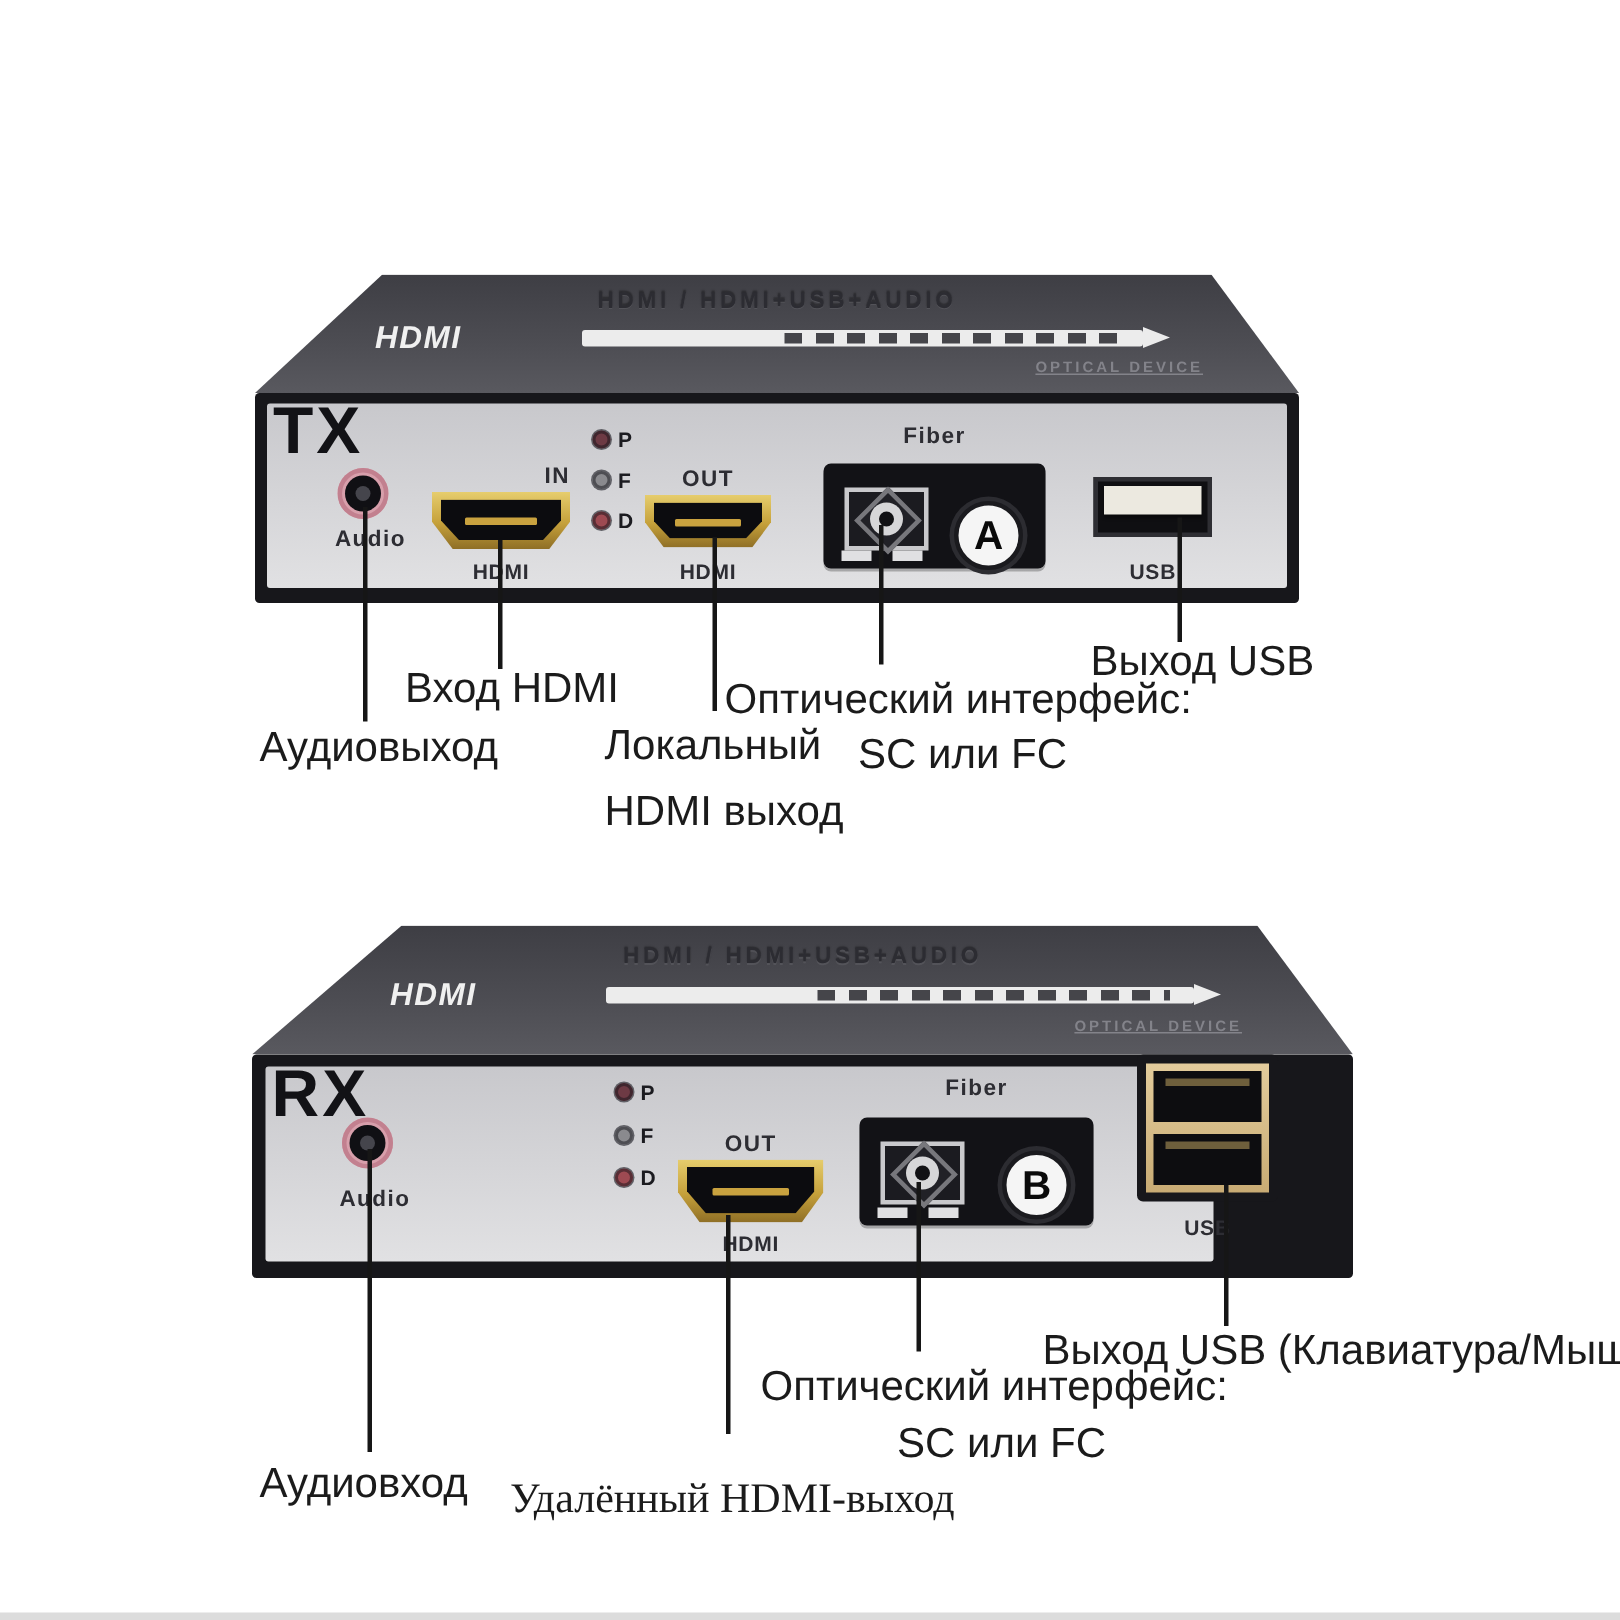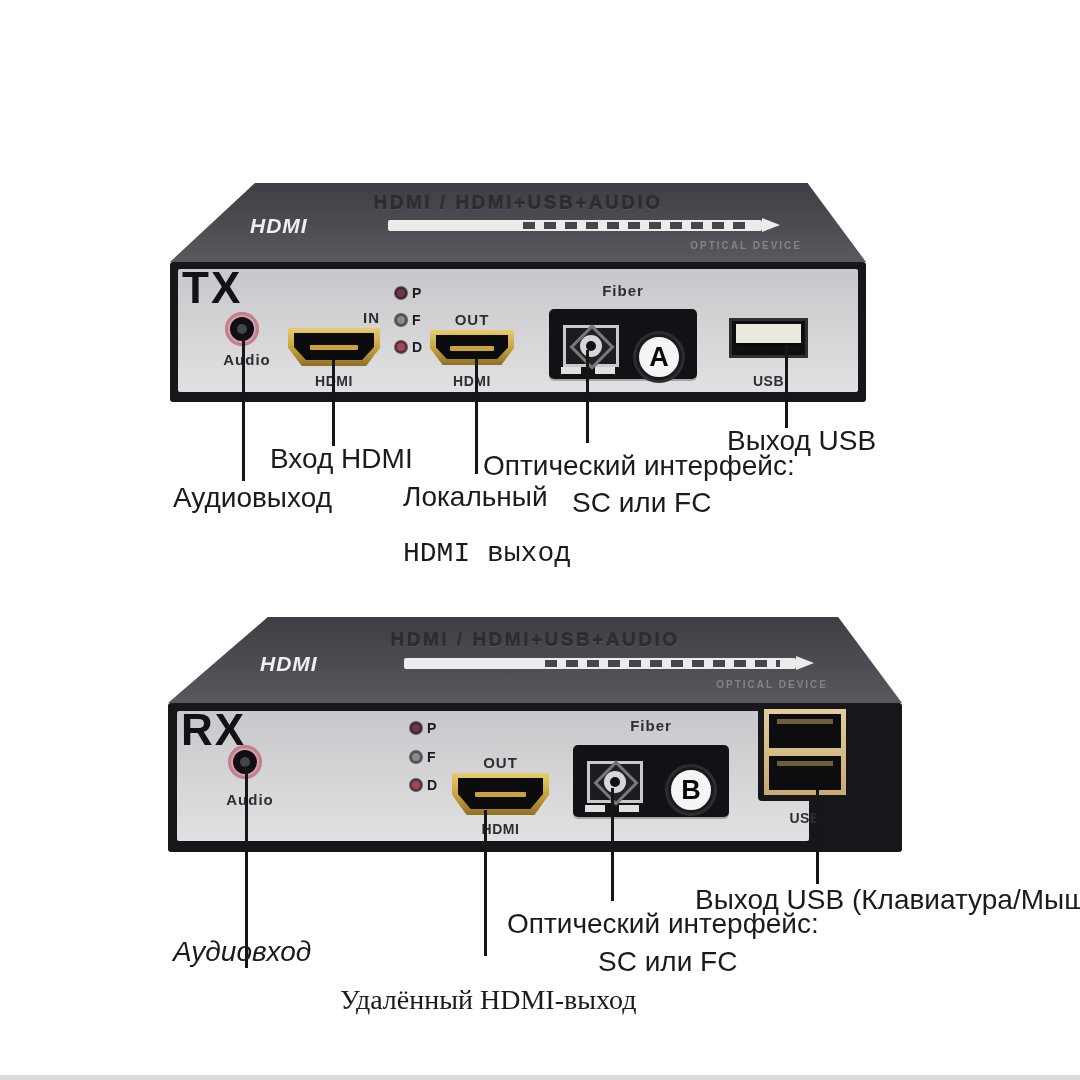--- a/index.html
+++ b/index.html
@@ -6,34 +6,34 @@
   .canvas{position:relative;width:1080px;height:1080px;background:#ffffff;overflow:hidden;
           font-family:"Liberation Sans",sans-serif;}
 
   
   .device{position:absolute;}
   .top-face{position:absolute;left:0;top:0;width:100%;
             background:linear-gradient(180deg,#3e3e44 0%,#4c4c52 55%,#59595f 100%);}
   .tx .top-face{height:79px;clip-path:polygon(12.2% 0,91.6% 0,100% 100%,0 100%);}
   .rx .top-face{height:86px;clip-path:polygon(13.6% 0,91.3% 0,100% 100%,0 100%);}
   .top-title{position:absolute;left:0;width:100%;text-align:center;
-             font-weight:bold;font-size:19px;letter-spacing:2.5px;color:#2c2c32;
+             font-weight:bold;font-size:15px;letter-spacing:2.5px;color:#2c2c32;
              text-shadow:0 1px 0 rgba(255,255,255,.08), 0 -1px 1px rgba(0,0,0,.35);}
   .tx .top-title{top:9px;} .rx .top-title{top:12px;}
   .hdmi-logo{position:absolute;font-style:italic;font-weight:bold;color:#f0f0f0;
              font-size:21px;letter-spacing:1px;}
   .tx .hdmi-logo{left:80px;top:31px;} .rx .hdmi-logo{left:92px;top:35px;}
   .banner{position:absolute;height:11px;background:#ececec;border-radius:2px;}
   .tx .banner{left:218px;top:37px;width:374px;} .rx .banner{left:236px;top:41px;width:392px;}
   .banner-marks{position:absolute;left:36%;right:4%;top:2px;bottom:2px;
                 background:repeating-linear-gradient(90deg,#45454a 0 12px,rgba(0,0,0,0) 12px 21px);}
   .banner-tip{position:absolute;width:0;height:0;border-top:7px solid transparent;
               border-bottom:7px solid transparent;border-left:18px solid #ececec;}
   .tx .banner-tip{left:592px;top:35px;} .rx .banner-tip{left:628px;top:39px;}
-  .corner-text{position:absolute;font-size:10px;font-weight:bold;letter-spacing:2px;color:#83838a;}
+  .corner-text{position:absolute;font-size:10px;font-weight:bold;letter-spacing:2px;color:#83838a;text-decoration:underline;}
   .tx .corner-text{right:64px;top:57px;} .rx .corner-text{right:74px;top:62px;}
 
   .front-face{position:absolute;left:0;width:100%;background:#17171b;border-radius:3px;}
   .tx .front-face{top:79px;height:140px;} .rx .front-face{top:86px;height:149px;}
   .panel{position:absolute;background:linear-gradient(180deg,#c8c8cc,#e1e1e3);border-radius:2px;}
   .tx .panel{left:8px;top:86px;width:680px;height:123px;}
   .rx .panel{left:9px;top:94px;width:632px;height:130px;}
 
   
   .model{position:absolute;left:4px;top:-6px;font-size:44px;font-weight:bold;
@@ -158,21 +158,21 @@
 
   <div class="ann-line" style="left:242px;top:338px;height:143px;"></div>
   <div class="ann-line" style="left:332px;top:360px;height:86px;"></div>
   <div class="ann-line" style="left:475px;top:358px;height:116px;"></div>
   <div class="ann-line" style="left:586px;top:350px;height:93px;"></div>
   <div class="ann-line" style="left:785px;top:345px;height:83px;"></div>
 
   <div class="ann" style="left:270px;top:443px;">Вход HDMI</div>
   <div class="ann" style="left:173px;top:482px;text-align:right;">Аудиовыход</div>
   <div class="ann" style="left:403px;top:481px;">Локальный</div>
-  <div class="ann" style="left:403px;top:538px;font-family:Liberation Mono, monospace;">HDMI выход</div>
+  <div class="ann" style="left:403px;top:525px;">HDMI выход</div>
   <div class="ann" style="left:483px;top:450px;">Оптический интерфейс:</div>
   <div class="ann" style="left:572px;top:487px;">SC или FC</div>
   <div class="ann" style="left:727px;top:425px;">Выход USB</div>
 
   <div class="device rx" style="left:168px;top:617px;width:734px;height:235px;">
     <div class="top-face">
       <div class="top-title">HDMI / HDMI+USB+AUDIO</div>
       <span class="hdmi-logo">HDMI</span>
       <div class="banner">
         <div class="banner-marks"></div>
@@ -235,17 +235,17 @@
   </div>
 
   <div class="ann-line" style="left:245px;top:766px;height:202px;"></div>
   <div class="ann-line" style="left:484px;top:810px;height:146px;"></div>
   <div class="ann-line" style="left:611px;top:788px;height:113px;"></div>
   <div class="ann-line" style="left:816px;top:790px;height:94px;"></div>
 
   <div class="ann" style="left:695px;top:884px;">Выход USB (Клавиатура/Мышь)</div>
   <div class="ann" style="left:507px;top:908px;">Оптический интерфейс:</div>
   <div class="ann" style="left:598px;top:946px;">SC или FC</div>
-  <div class="ann" style="left:173px;top:936px;font-style:italic;">Аудиовход</div>
+  <div class="ann" style="left:173px;top:973px;">Аудиовход</div>
   <div class="ann" style="left:340px;top:984px;font-family:Liberation Serif, serif;">Удалённый HDMI-выход</div>
 
   <div class="bottom-strip"></div>
 </div>
 
 </body></html>

